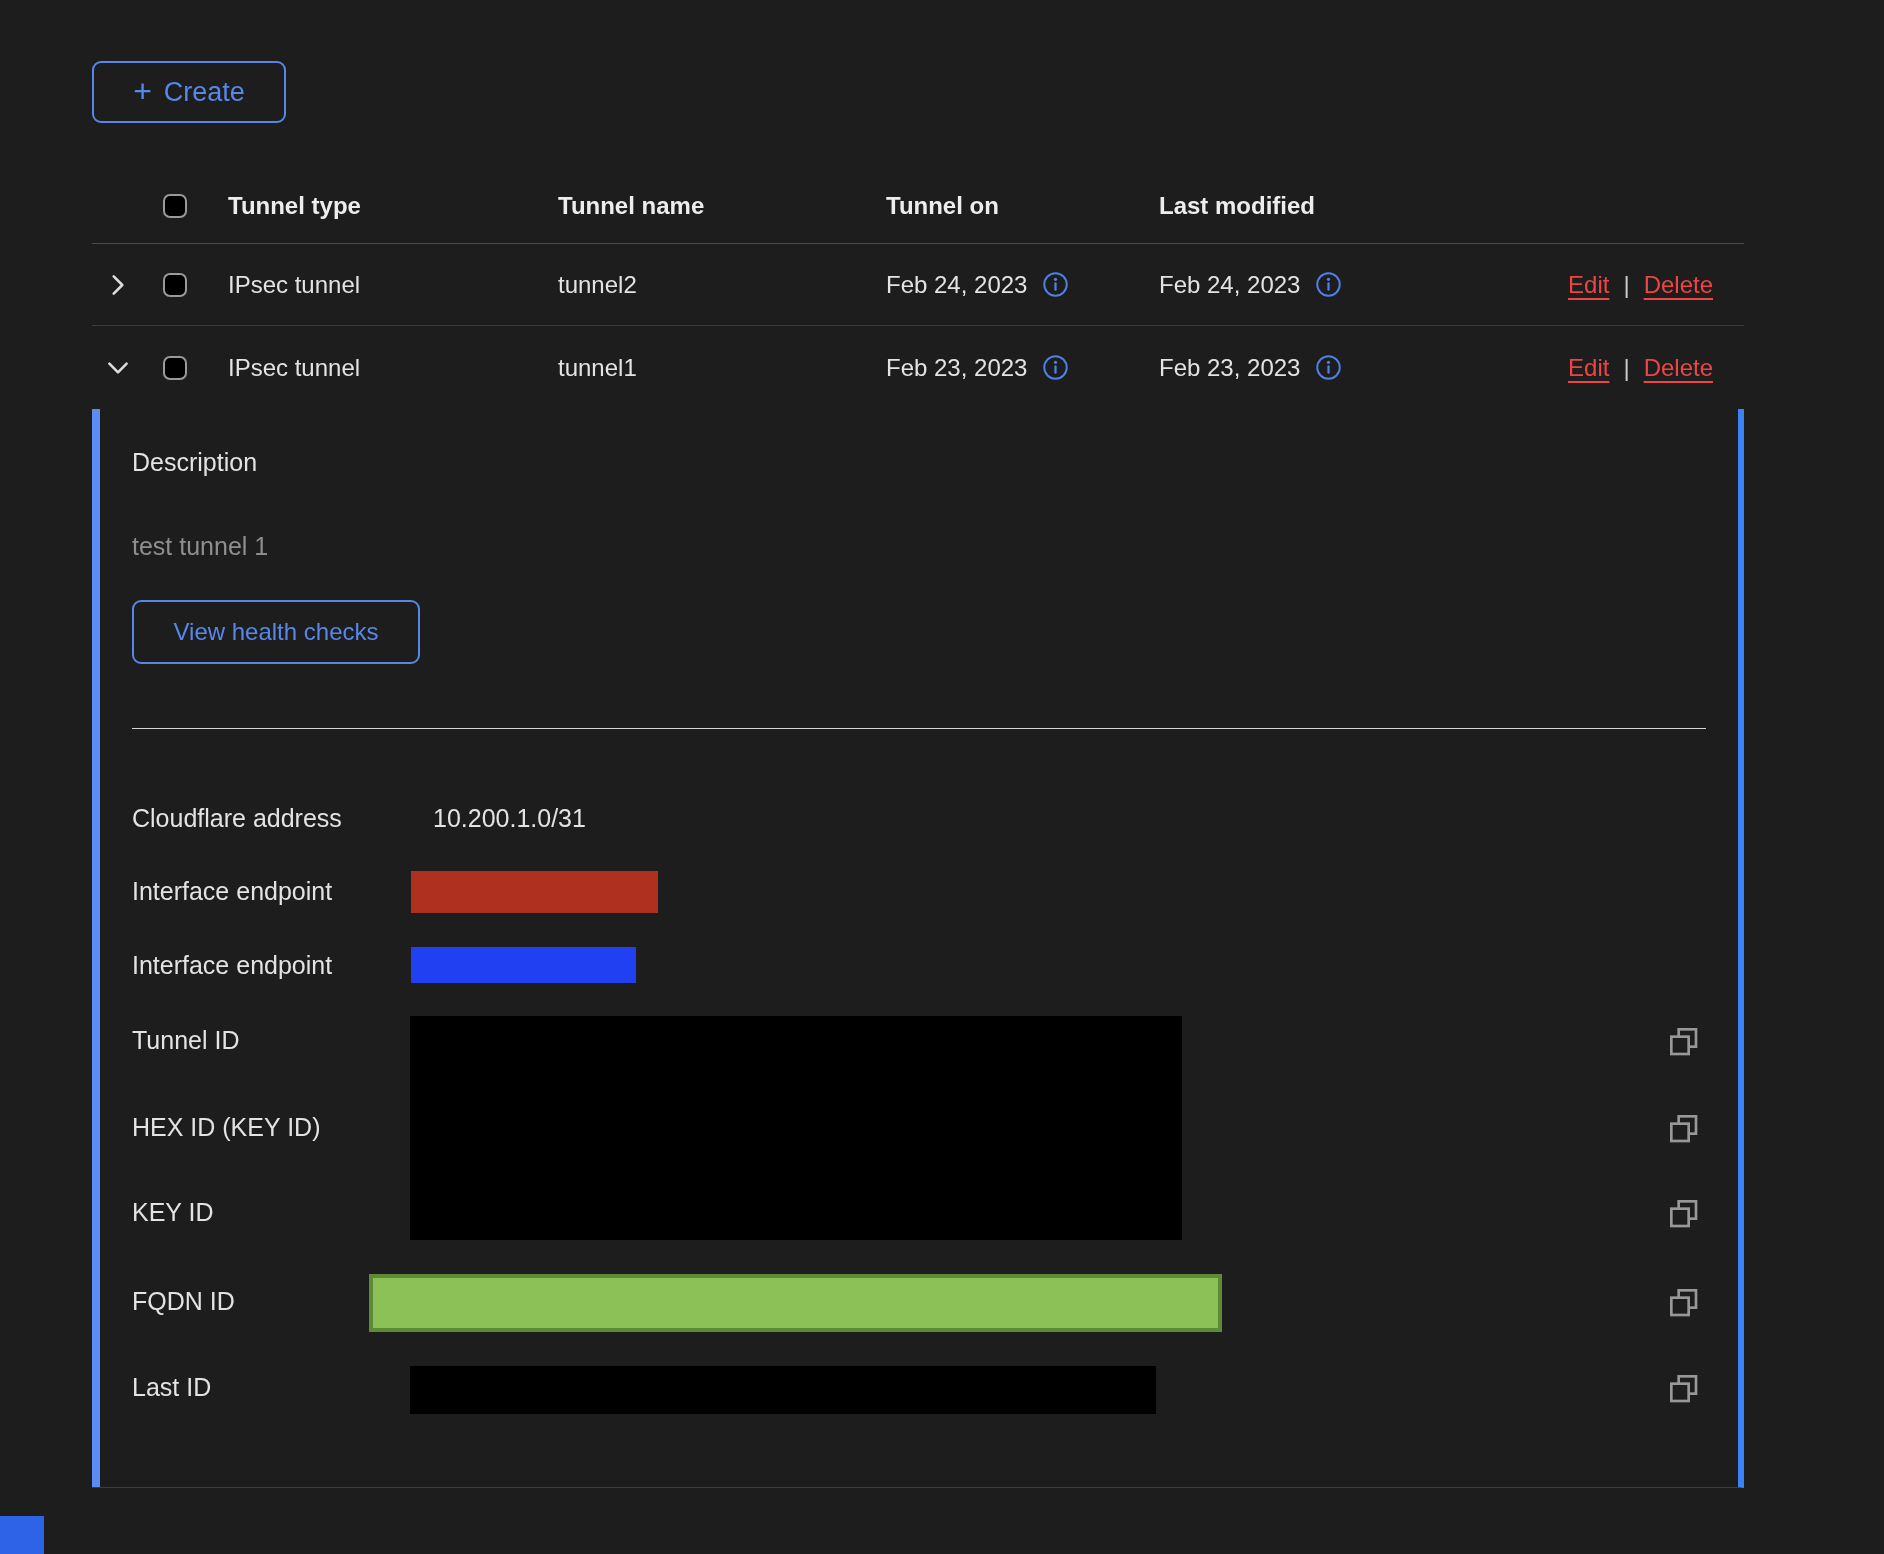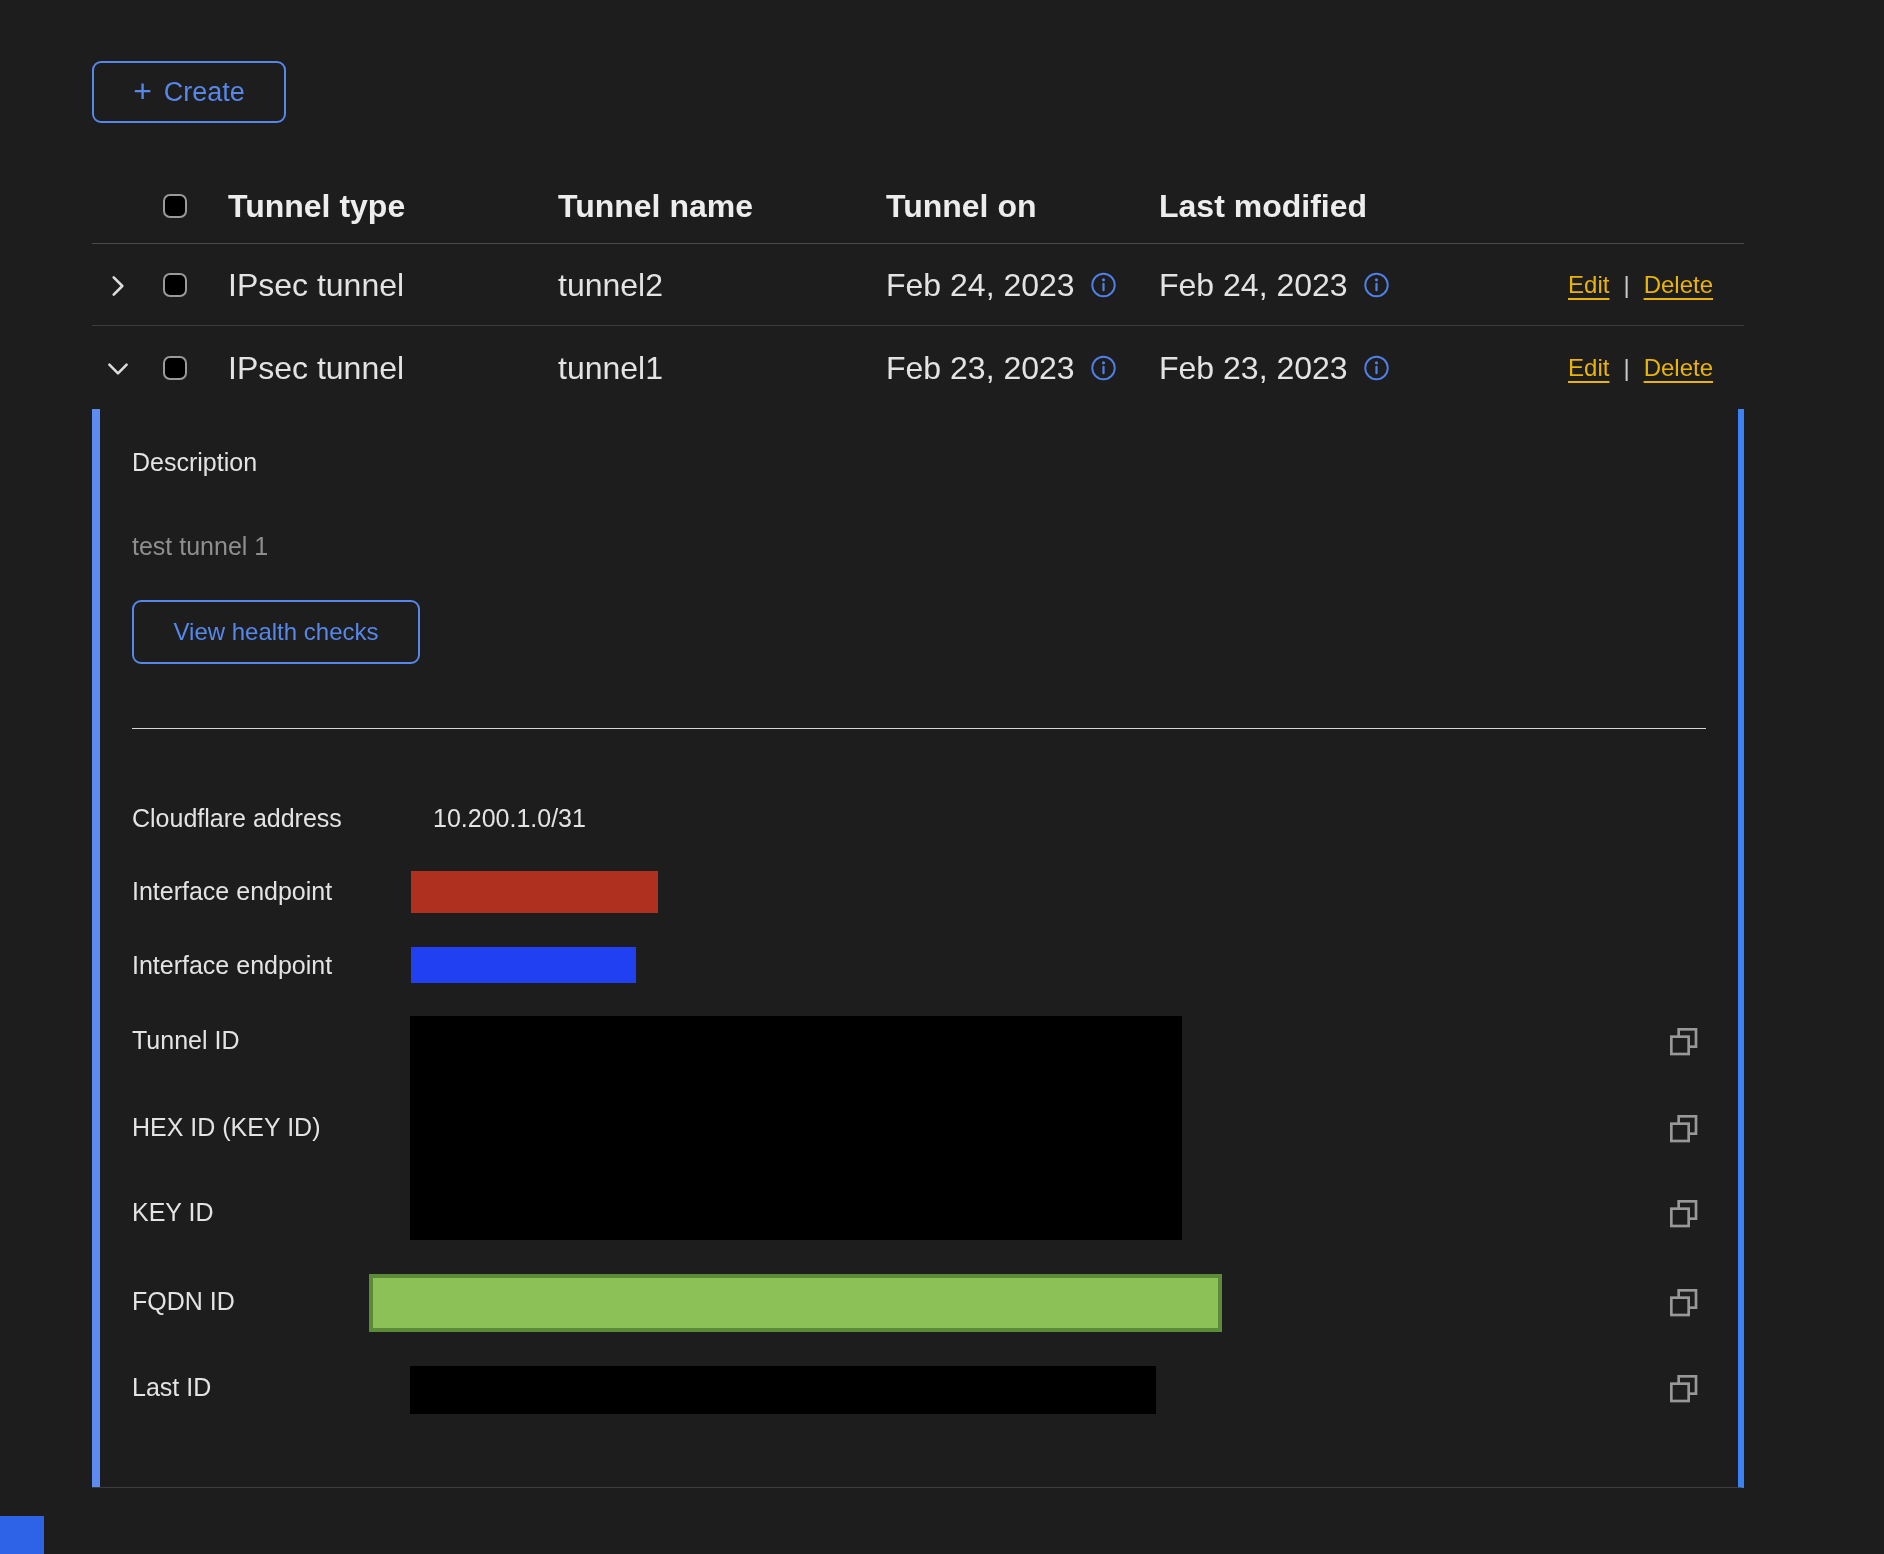--- a/index.html
+++ b/index.html
@@ -15,34 +15,34 @@
     background:transparent;border:2px solid #5687E9;border-radius:9px;
     color:#5687E9;font-size:27px;font-family:inherit;
     display:flex;align-items:center;justify-content:center;gap:12px;cursor:pointer;
   }
   .create-btn .plus{font-size:32px;font-weight:300;line-height:1;margin-top:-3px;}
   
   .table{position:absolute;left:92px;top:168px;width:1652px;}
   .thead{position:relative;height:75px;border-bottom:1px solid #4A4A4C;}
   .trow{position:relative;height:81px;border-bottom:1px solid #3C3C3E;}
   .trow.expanded-row{height:83px;border-bottom:none;}
-  .cell{position:absolute;top:50%;transform:translateY(-50%);font-size:32px;white-space:nowrap;}
+  .cell{position:absolute;top:50%;transform:translateY(-50%);font-size:24px;white-space:nowrap;}
   .hcell{font-weight:bold;color:#EDEDED;}
   .c-expander{left:12px;width:28px;height:28px;}
   .c-checkbox{left:71px;}
   .c-type{left:136px;}
   .c-name{left:466px;}
   .c-created{left:794px;display:flex;align-items:center;gap:15px;}
   .c-modified{left:1067px;display:flex;align-items:center;gap:15px;}
   .c-actions{right:31px;display:flex;align-items:center;gap:14px;font-size:24px;}
   .checkbox{
     display:block;width:24px;height:24px;border:2px solid #9A9A9A;border-radius:7px;
     background:#000;cursor:pointer;box-sizing:border-box;
   }
-  .link{color:#eab308;text-decoration:underline;text-underline-offset:5px;cursor:pointer;}
+  .link{color:#ef4444;text-decoration:underline;text-underline-offset:5px;cursor:pointer;}
   .action-sep{color:#C9C9C9;text-decoration:none;}
   .expander{background:none;border:none;padding:0;cursor:pointer;width:28px;height:28px;}
   .info-btn{background:none;border:none;padding:0;cursor:pointer;color:#4F80E8;line-height:0;}
   
   .panel{
     position:relative;height:1078px;
     border-right:6px solid #3b82f6;border-bottom:1px solid #3C3C3E;
   }
   .panel-bar{position:absolute;left:0;top:0;width:8px;height:100%;background:#5D8CF0;}
   .plabel{position:absolute;left:40px;transform:translateY(-50%);font-size:25px;color:#E3E3E3;white-space:nowrap;}

